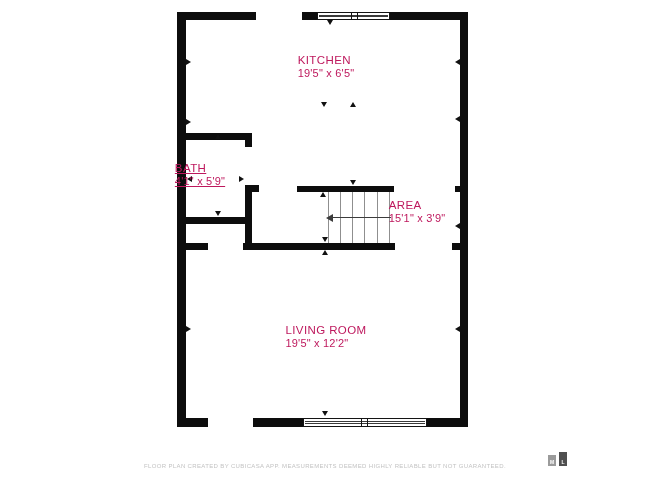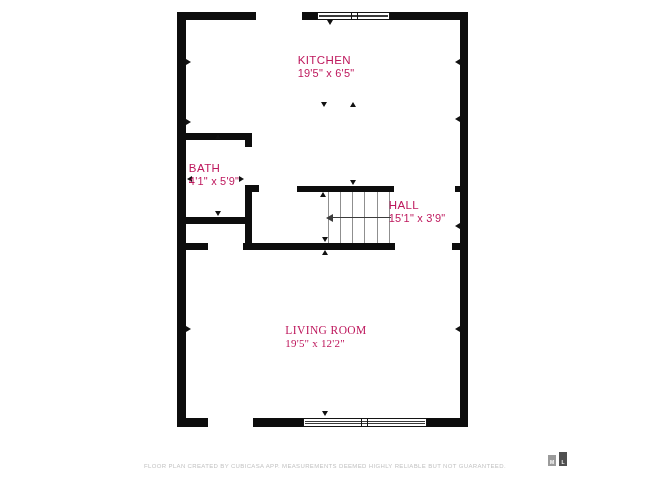--- a/index.html
+++ b/index.html
@@ -84,29 +84,29 @@
       <div class="marker left" style="left: 455px; top: 223px;"></div>
       <div class="marker down" style="left: 322px; top: 237px;"></div>
       <div class="marker up" style="left: 322px; top: 250px;"></div>
       <div class="marker right" style="left: 186px; top: 326px;"></div>
       <div class="marker left" style="left: 455px; top: 326px;"></div>
       <div class="marker down" style="left: 322px; top: 411px;"></div>
       <div class="room-label" style="left: 326px; top: 67px;">
         <div class="room-name">KITCHEN</div>
         <div class="room-dims">19'5" x 6'5"</div>
       </div>
-      <div class="room-label" style="left: 214px; top: 175px;">
+      <div class="room-label" style="left: 200px; top: 175px; text-decoration: underline;">
         <div class="room-name">BATH</div>
         <div class="room-dims">4'1" x 5'9"</div>
       </div>
       <div class="room-label" style="left: 417px; top: 212px;">
-        <div class="room-name">HALL</div>
+        <div class="room-name">AREA</div>
         <div class="room-dims">15'1" x 3'9"</div>
       </div>
-      <div class="room-label" style="left: 326px; top: 337px; font-family: Liberation Serif, serif;">
+      <div class="room-label" style="left: 326px; top: 337px;">
         <div class="room-name">LIVING ROOM</div>
         <div class="room-dims">19'5" x 12'2"</div>
       </div>
     </div>
   <div class="disclaimer">FLOOR PLAN CREATED BY CUBICASA APP. MEASUREMENTS DEEMED HIGHLY RELIABLE BUT NOT GUARANTEED.</div>
   <div class="logo">
     <span class="logo-bars" id="logo-bars">
         <span class="logo-bar" style="width: 8px; height: 11px; background: rgb(155, 155, 155);">M</span>
         <span class="logo-bar" style="width: 8px; height: 14px; background: rgb(79, 79, 79);">L</span>
       </span>

